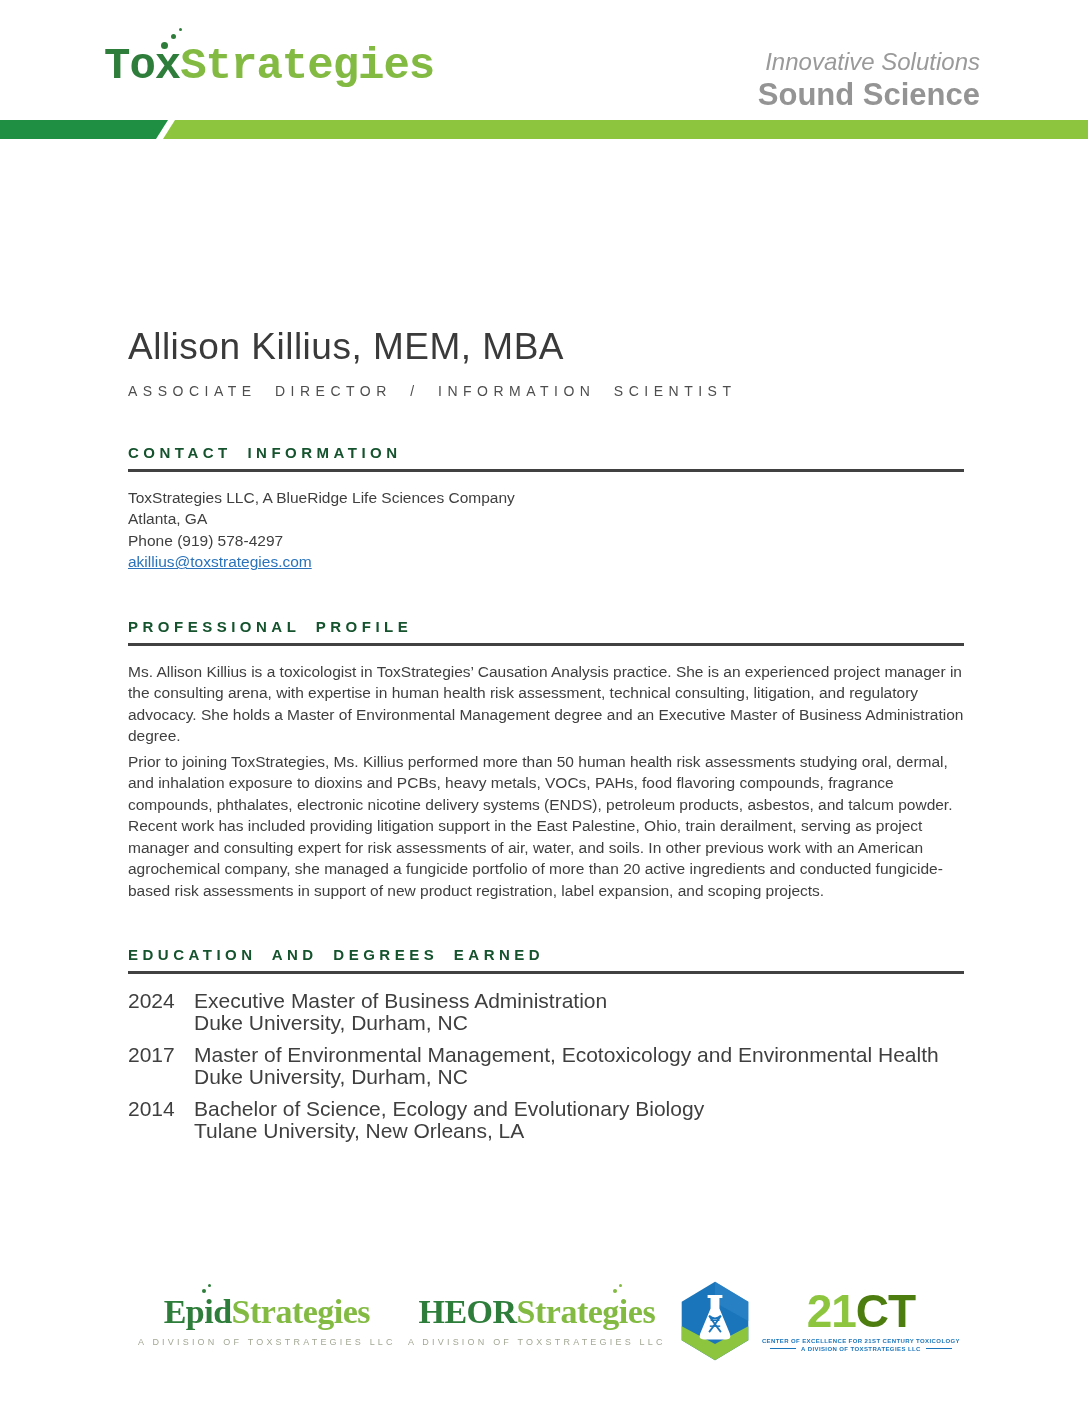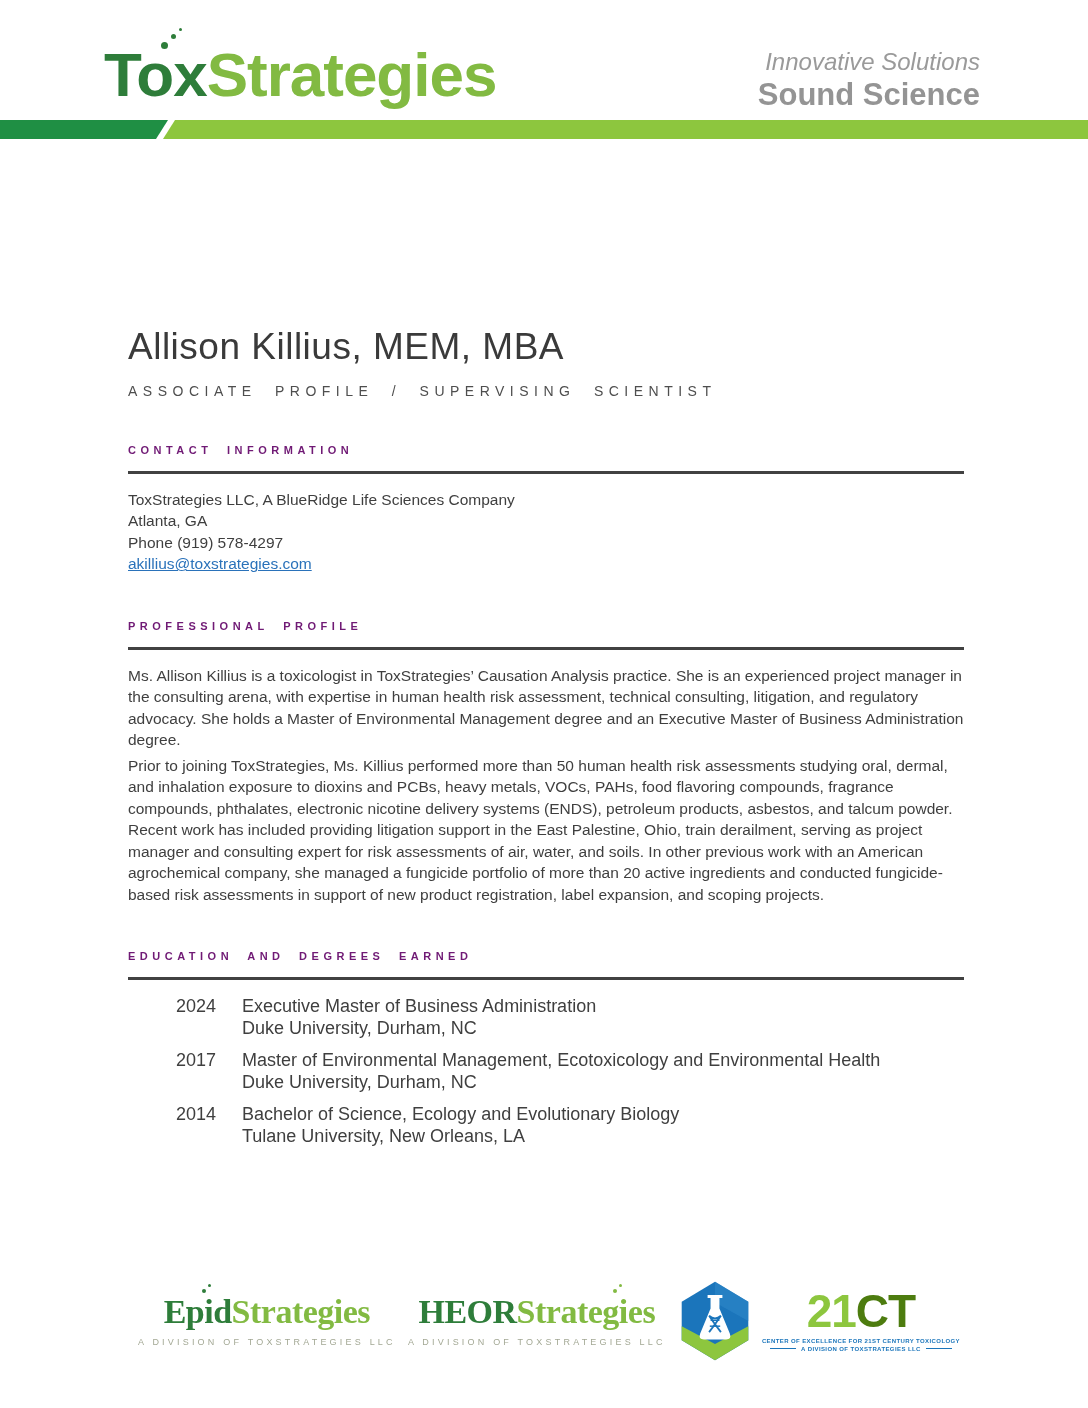--- a/index.html
+++ b/index.html
@@ -10,22 +10,22 @@
     margin:0 auto;
     background:#ffffff;
     font-family:"Liberation Sans", sans-serif;
     color:#3f3f3f;
     overflow:hidden;
   }
 
   
   .brand {
     position:absolute; top:44px; left:104px;
-    font-family:Liberation Sans, sans-serif;
-    font-size:62px; font-weight:700; line-height:1;
+    font-family:Liberation Mono, monospace;
+    font-size:44px; font-weight:700; line-height:1;
     letter-spacing:-1px;
     white-space:nowrap;
   }
   .brand-tox   { color:#2e7d3a; }
   .brand-strat { color:#82ba42; }
   .brand-dot { position:absolute; border-radius:50%; background:#2e7d3a; }
   .brand-dot.d1 { width:7px; height:7px; left:57px;  top:-2px;  }
   .brand-dot.d2 { width:5px; height:5px; left:67px;  top:-10px; }
   .brand-dot.d3 { width:3px; height:3px; left:75px;  top:-16px; }
 
@@ -61,34 +61,34 @@
   }
   .person-title {
     margin-top:15px;
     font-size:14px; color:#4e4e4e;
     letter-spacing:5.5px; word-spacing:9px;
     white-space:nowrap;
   }
 
   .section { margin-top:45px; }
   .section-heading {
-    font-size:11px; font-weight:700; color:#701a75;
+    font-size:15px; font-weight:700; color:#14532d;
     letter-spacing:4.5px; word-spacing:7px;
-    padding-bottom:15px;
+    padding-bottom:8px;
     border-bottom:3px solid #414141;
   }
 
   .contact-block { margin-top:15px; font-size:15.5px; line-height:21.5px; color:#3f3f3f; }
   .contact-email a { color:#2a72ba; text-decoration:underline; }
 
   .profile-par { margin-top:15px; font-size:15.5px; line-height:21.5px; color:#3f3f3f; text-align:left; }
   .profile-par + .profile-par { margin-top:4px; }
 
   .edu-list { margin-top:16px; }
-  .edu-item { display:flex; margin-bottom:11px; font-size:18px; line-height:21.5px; color:#3f3f3f;margin-left:48px; }
+  .edu-item { display:flex; margin-bottom:11px; font-size:21px; line-height:21.5px; color:#3f3f3f; }
   .edu-year { width:66px; flex:0 0 66px; }
   .edu-desc { flex:1; }
 
   
   footer {
     position:absolute; left:0; right:0; bottom:46px;
     display:flex; justify-content:space-between; align-items:center;
     padding:0 128px 0 138px;
     margin-top:24px;
   }
@@ -135,21 +135,21 @@
     <div class="tagline-2">Sound Science</div>
   </div>
 
   <div class="bar">
     <div class="bar-dark"></div>
     <div class="bar-light"></div>
   </div>
 
   <main>
     <h1 class="person-name">Allison Killius, MEM, MBA</h1>
-    <div class="person-title">ASSOCIATE PROFILE / SUPERVISING SCIENTIST</div>
+    <div class="person-title">ASSOCIATE DIRECTOR / INFORMATION SCIENTIST</div>
 
     <section class="section">
       <h2 class="section-heading">CONTACT INFORMATION</h2>
       <div class="contact-block">
         <div class="contact-line">ToxStrategies LLC, A BlueRidge Life Sciences Company</div>
         <div class="contact-line">Atlanta, GA</div>
         <div class="contact-line">Phone (919) 578-4297</div>
         <div class="contact-line contact-email"><a href="#">akillius@toxstrategies.com</a></div>
       </div>
     </section>

